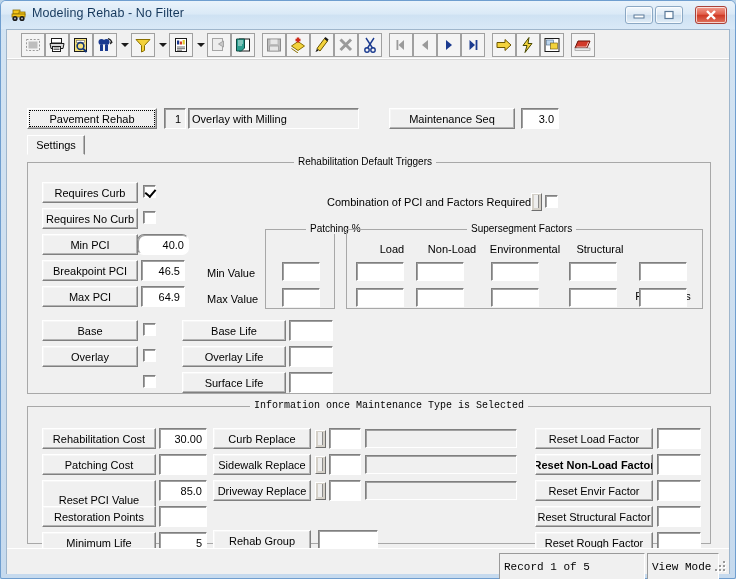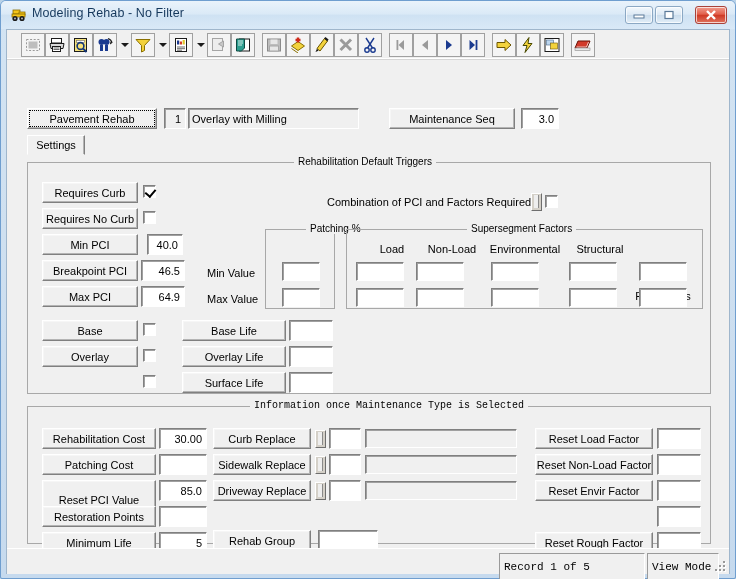--- a/index.html
+++ b/index.html
@@ -415,21 +415,21 @@
       <span class="gtitle" style="left:266px;">Rehabilitation Default Triggers</span>
     </div>
 
     <div class="btn" style="left:35px; top:152px; width:96px; height:21px;">Requires Curb</div>
     <div class="chk on" style="left:136px; top:155px;"></div>
 
     <div class="btn" style="left:35px; top:178px; width:96px; height:21px;">Requires No Curb</div>
     <div class="chk" style="left:136px; top:181px;"></div>
 
     <div class="btn" style="left:35px; top:204px; width:96px; height:21px;">Min PCI</div>
-    <div class="fld right" style="left:140px; top:204px; width:36px; height:21px;">40.0</div>
+    <div class="fld right" style="left:130px; top:204px; width:52px; height:21px;border-radius:7px;">40.0</div>
 
     <div class="btn" style="left:35px; top:230px; width:96px; height:21px;">Breakpoint PCI</div>
     <div class="fld right" style="left:134px; top:230px; width:44px; height:21px;">46.5</div>
 
     <div class="btn" style="left:35px; top:256px; width:96px; height:21px;">Max PCI</div>
     <div class="fld right" style="left:134px; top:256px; width:44px; height:21px;">64.9</div>
 
     <div class="lbl" style="left:320px; top:166px;">Combination of PCI and Factors  Required</div>
     <div class="spin" style="left:524px; top:163px;"></div>
     <div class="chk" style="left:538px; top:165px;"></div>
@@ -511,26 +511,27 @@
     <div class="spin" style="left:308px; top:452px;"></div>
     <div class="fld" style="left:322px; top:450px; width:32px; height:21px;"></div>
     <div class="fld ro" style="left:358px; top:451px; width:152px; height:19px;"></div>
 
     <div class="btn" style="left:206px; top:500px; width:98px; height:21px;">Rehab Group</div>
     <div class="fld" style="left:311px; top:500px; width:60px; height:21px;"></div>
 
     <div class="btn" style="left:528px; top:398px; width:118px; height:21px;">Reset Load Factor</div>
     <div class="fld" style="left:650px; top:398px; width:44px; height:21px;"></div>
 
-    <div class="btn" style="left:528px; top:424px; width:118px; height:21px;">Reset Non-Load Factor</div>
+    <div class="btn" style="left:528px; top:424px; width:118px; height:21px;font-weight:bold;">Reset Non-Load Factor</div>
     <div class="fld" style="left:650px; top:424px; width:44px; height:21px;"></div>
 
     <div class="btn" style="left:528px; top:450px; width:118px; height:21px;">Reset Envir Factor</div>
     <div class="fld" style="left:650px; top:450px; width:44px; height:21px;"></div>
 
+    <div class="btn" style="left:528px; top:476px; width:118px; height:21px;">Reset Structural Factor</div>
     <div class="fld" style="left:650px; top:476px; width:44px; height:21px;"></div>
 
     <div class="btn" style="left:528px; top:502px; width:118px; height:21px;">Reset Rough Factor</div>
     <div class="fld" style="left:650px; top:502px; width:44px; height:21px;"></div>
 
     <div id="statusbar">
       <div class="spanel" style="left:492px; width:146px;">Record 1 of 5</div>
       <div class="spanel" style="left:640px; width:72px;">View Mode</div>
       <div id="grip">
         <i style="left:10px; top:2px;"></i>

